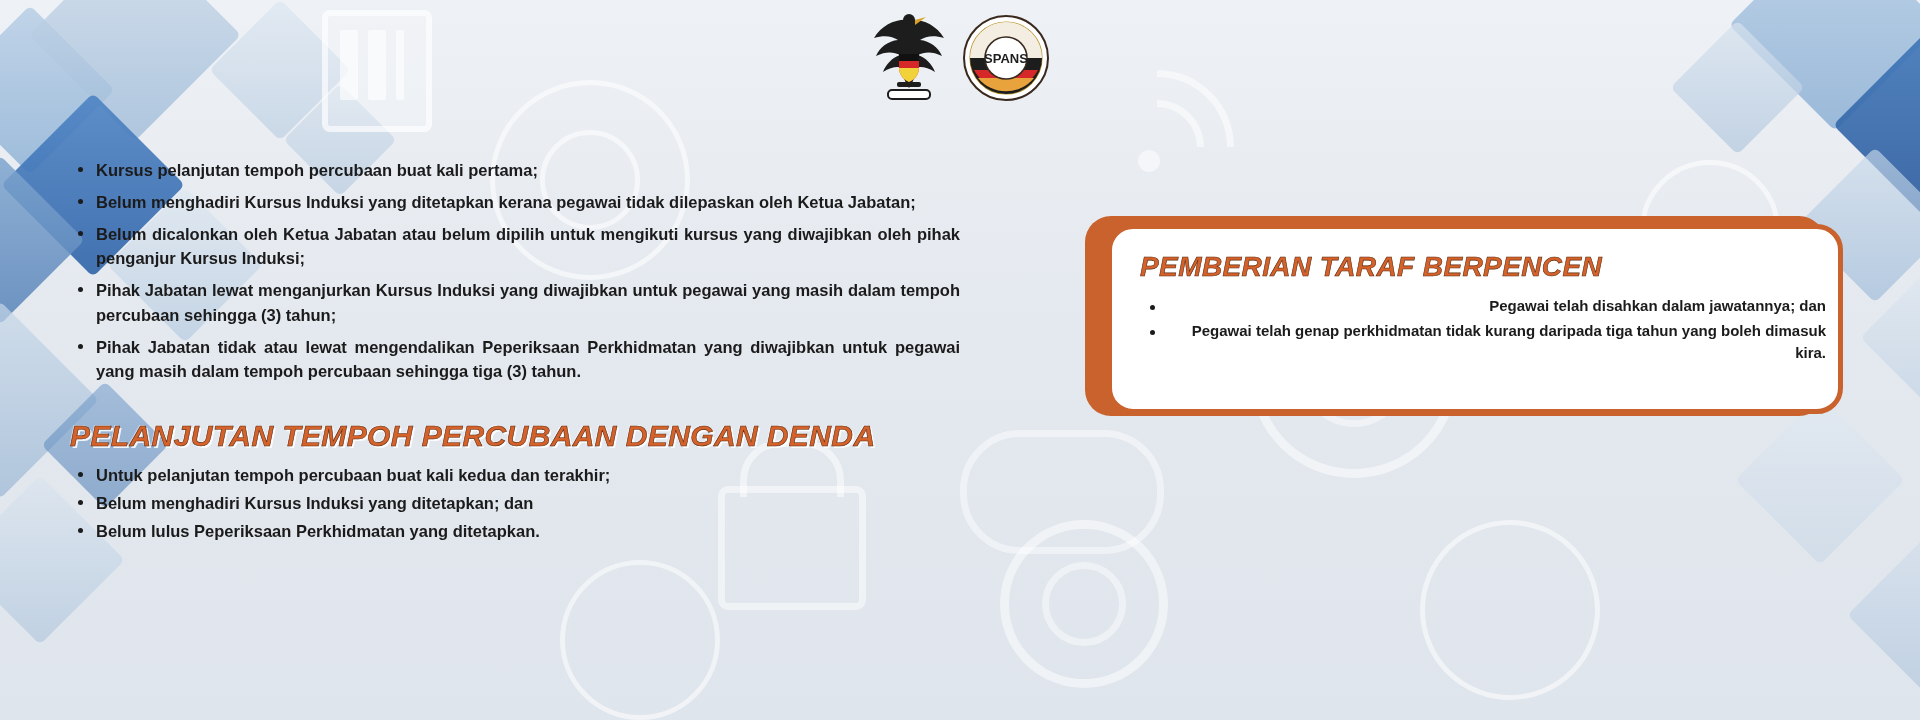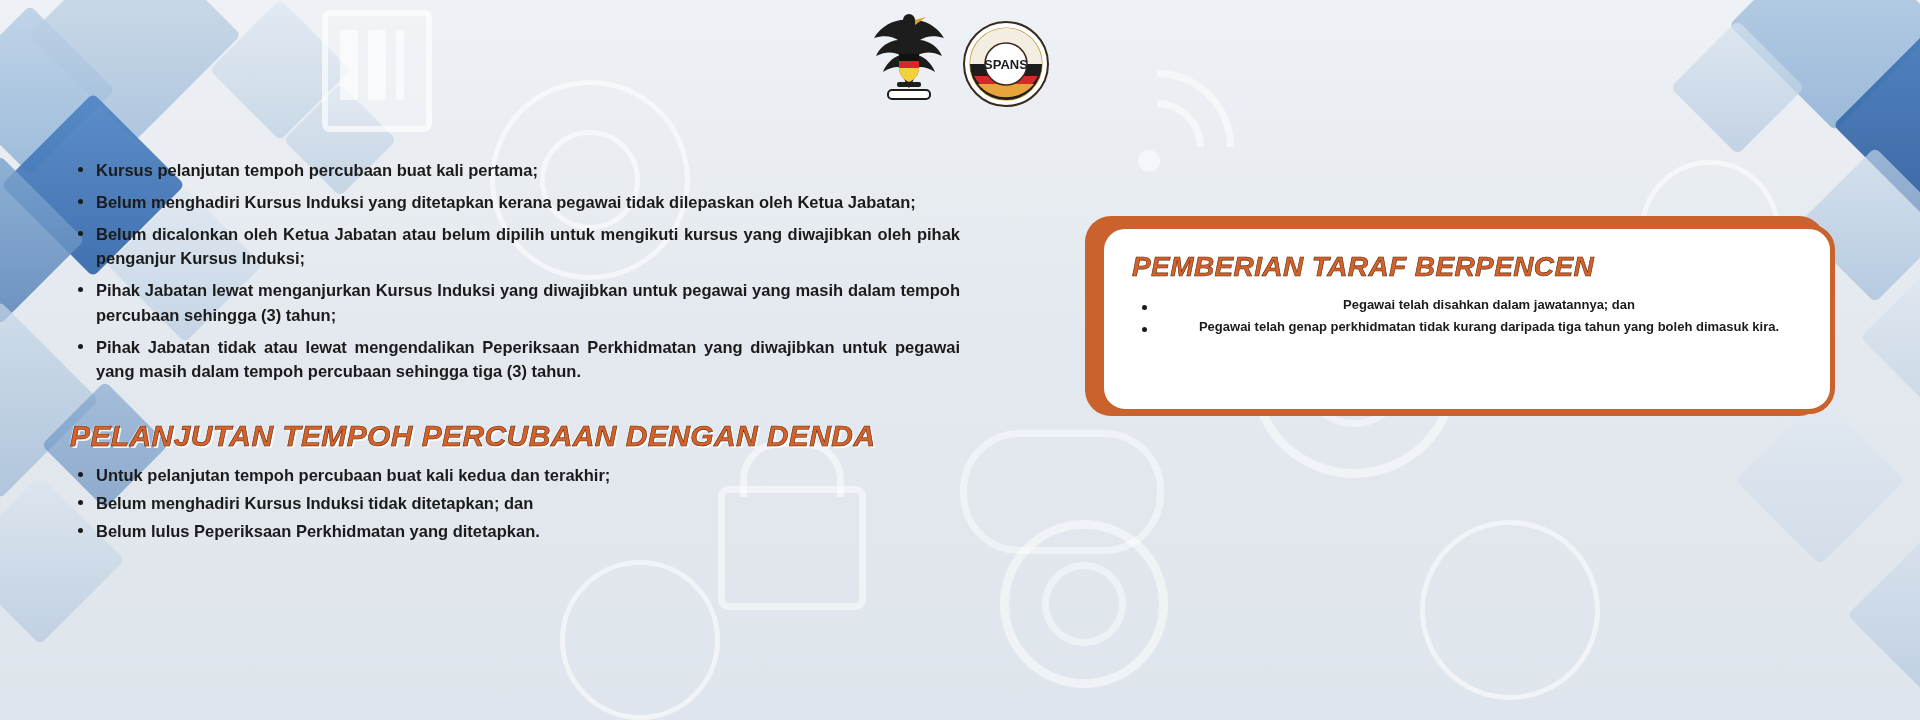--- a/index.html
+++ b/index.html
@@ -94,21 +94,21 @@
     border-radius: 60px;
   }
 
   
   .logos {
     position: absolute;
     top: 8px;
     left: 50%;
     transform: translateX(-50%);
     display: flex;
-    align-items: flex-end;
+    align-items: center;
     gap: 14px;
     z-index: 8;
   }
 
   
   .heading {
     font-size: 30px;
     font-weight: bold;
     font-style: italic;
     color: #d4622a;
@@ -177,41 +177,41 @@
     position: absolute;
     left: 0;
     top: 0;
     width: 740px;
     height: 200px;
     background: #c9622d;
     border-radius: 26px;
   }
   .card {
     position: absolute;
-    left: 14px;
+    left: 22px;
     top: 8px;
     width: 736px;
     height: 190px;
     background: #ffffff;
     border: 5px solid #c9622d;
     border-radius: 26px;
     box-sizing: border-box;
     padding: 22px 12px 0 28px;
   }
   .card .heading {
     font-size: 28px;
   }
   .card ul.bullets {
     margin-top: 12px;
   }
   .card ul.bullets li {
-    font-size: 13px;
+    font-size: 15px;
     margin-bottom: 2px;
     padding-left: 28px;
-    text-align: center;
+    text-align: right;
   }
   .card ul.bullets li::before {
     left: 10px;
     top: 10px;
   }
 </style>
 </head>
 <body>
 
 <div id="page">
@@ -299,21 +299,21 @@
       <li>Kursus pelanjutan tempoh percubaan buat kali pertama;</li>
       <li>Belum menghadiri Kursus Induksi yang ditetapkan kerana pegawai tidak dilepaskan oleh Ketua Jabatan;</li>
       <li>Belum dicalonkan oleh Ketua Jabatan atau belum dipilih untuk mengikuti kursus yang diwajibkan oleh pihak penganjur Kursus Induksi;</li>
       <li>Pihak Jabatan lewat menganjurkan Kursus Induksi yang diwajibkan untuk pegawai yang masih dalam tempoh percubaan sehingga (3) tahun;</li>
       <li>Pihak Jabatan tidak atau lewat mengendalikan Peperiksaan Perkhidmatan yang diwajibkan untuk pegawai yang masih dalam tempoh percubaan sehingga tiga (3) tahun.</li>
     </ul>
 
     <h1 class="heading heading-2">PELANJUTAN TEMPOH PERCUBAAN DENGAN DENDA</h1>
     <ul class="bullets tight">
       <li>Untuk pelanjutan tempoh percubaan buat kali kedua dan terakhir;</li>
-      <li>Belum menghadiri Kursus Induksi tidak ditetapkan; dan</li>
+      <li>Belum menghadiri Kursus Induksi yang ditetapkan; dan</li>
       <li>Belum lulus Peperiksaan Perkhidmatan yang ditetapkan.</li>
     </ul>
   </div>
 
   <div class="card-wrap">
     <div class="card-shadow"></div>
     <div class="card">
       <h1 class="heading">PEMBERIAN TARAF BERPENCEN</h1>
       <ul class="bullets">
         <li>Pegawai telah disahkan dalam jawatannya; dan</li>

